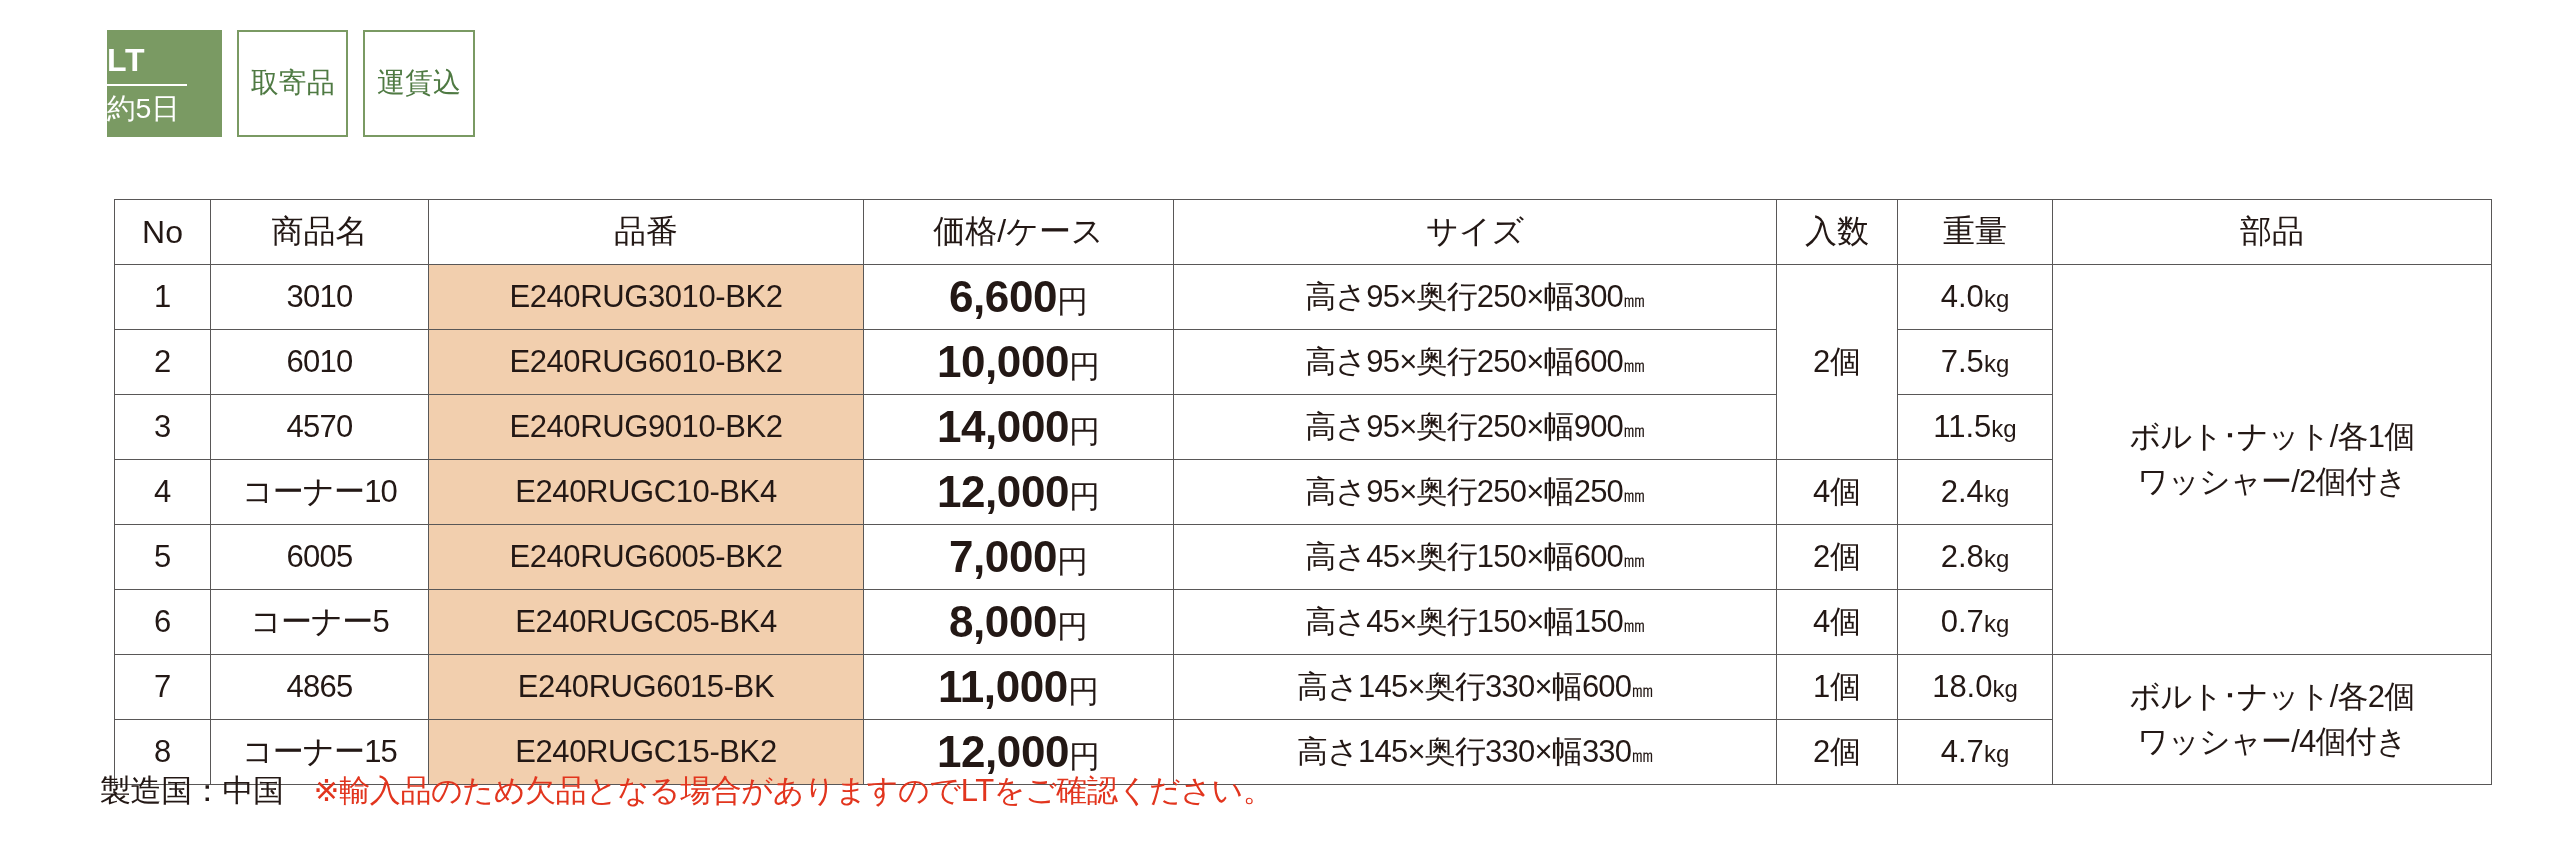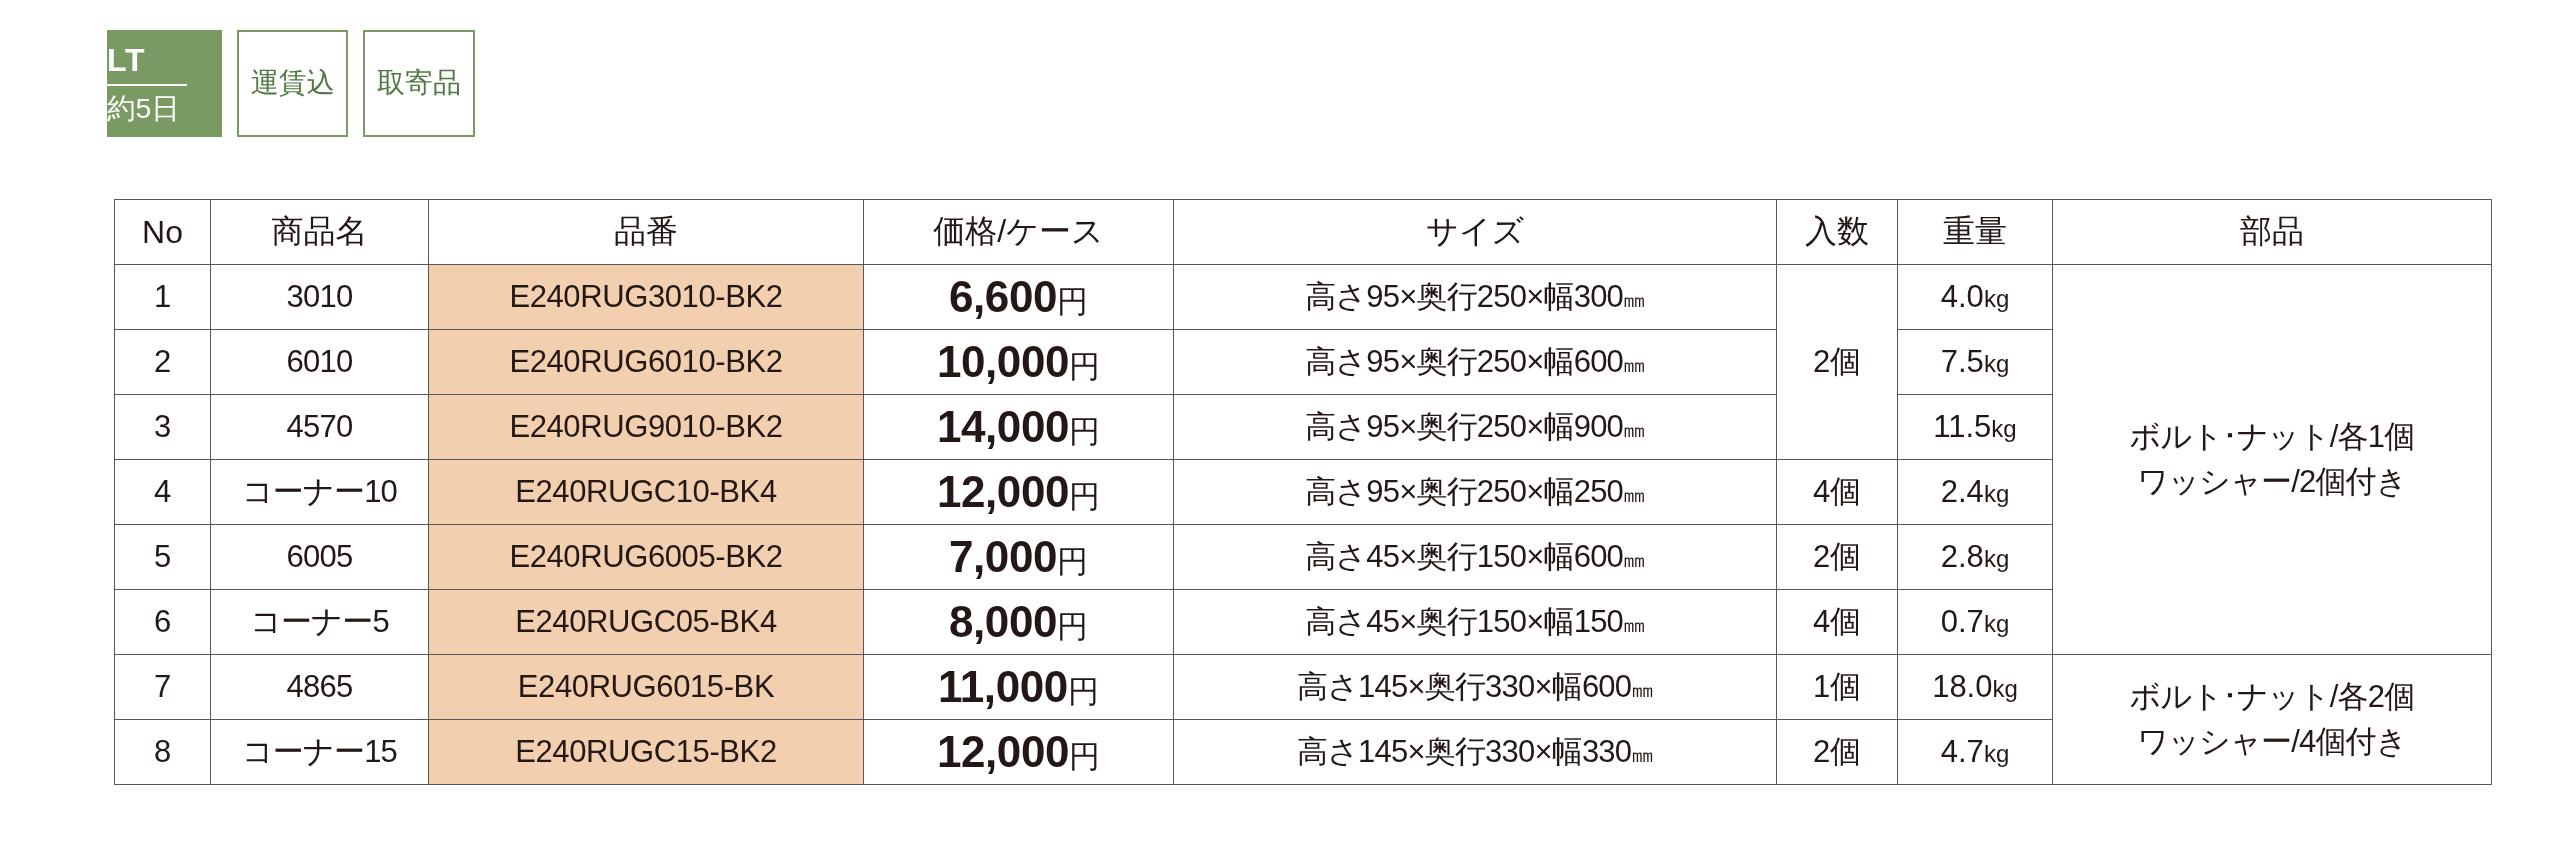--- a/index.html
+++ b/index.html
@@ -175,22 +175,22 @@
 <body>
 
 <div class="page">
 
   <div class="badge-row">
     <div class="badge-lt">
       <div class="lt-top">LT</div>
       <div class="lt-rule"></div>
       <div class="lt-bottom">約5日</div>
     </div>
+    <div class="badge-out">取寄品</div>
     <div class="badge-out">運賃込</div>
-    <div class="badge-out">取寄品</div>
   </div>
 
   <div class="table-wrap">
     <table class="spec">
       <colgroup>
         <col class="col-no">
         <col class="col-name">
         <col class="col-code">
         <col class="col-price">
         <col class="col-size">
@@ -294,15 +294,18 @@
           <td class="code-cell">E240RUGC15-BK2</td>
           <td class="price-cell"><span class="num">12,000</span><span class="yen">円</span></td>
           <td class="size-cell"><span>高さ145×奥行330×幅330</span><span class="mm">㎜</span></td>
           <td class="qty-cell">2個</td>
           <td class="weight-cell"><span>4.7</span><span class="unit">kg</span></td>
         </tr>
       </tbody>
     </table>
   </div>
 
+  <div class="footnote">
+    <span class="origin">製造国：中国</span><span class="note">※輸入品のため欠品となる場合がありますのでLTをご確認ください。</span>
+  </div>
 
 </div>
 
 
 </body></html>

